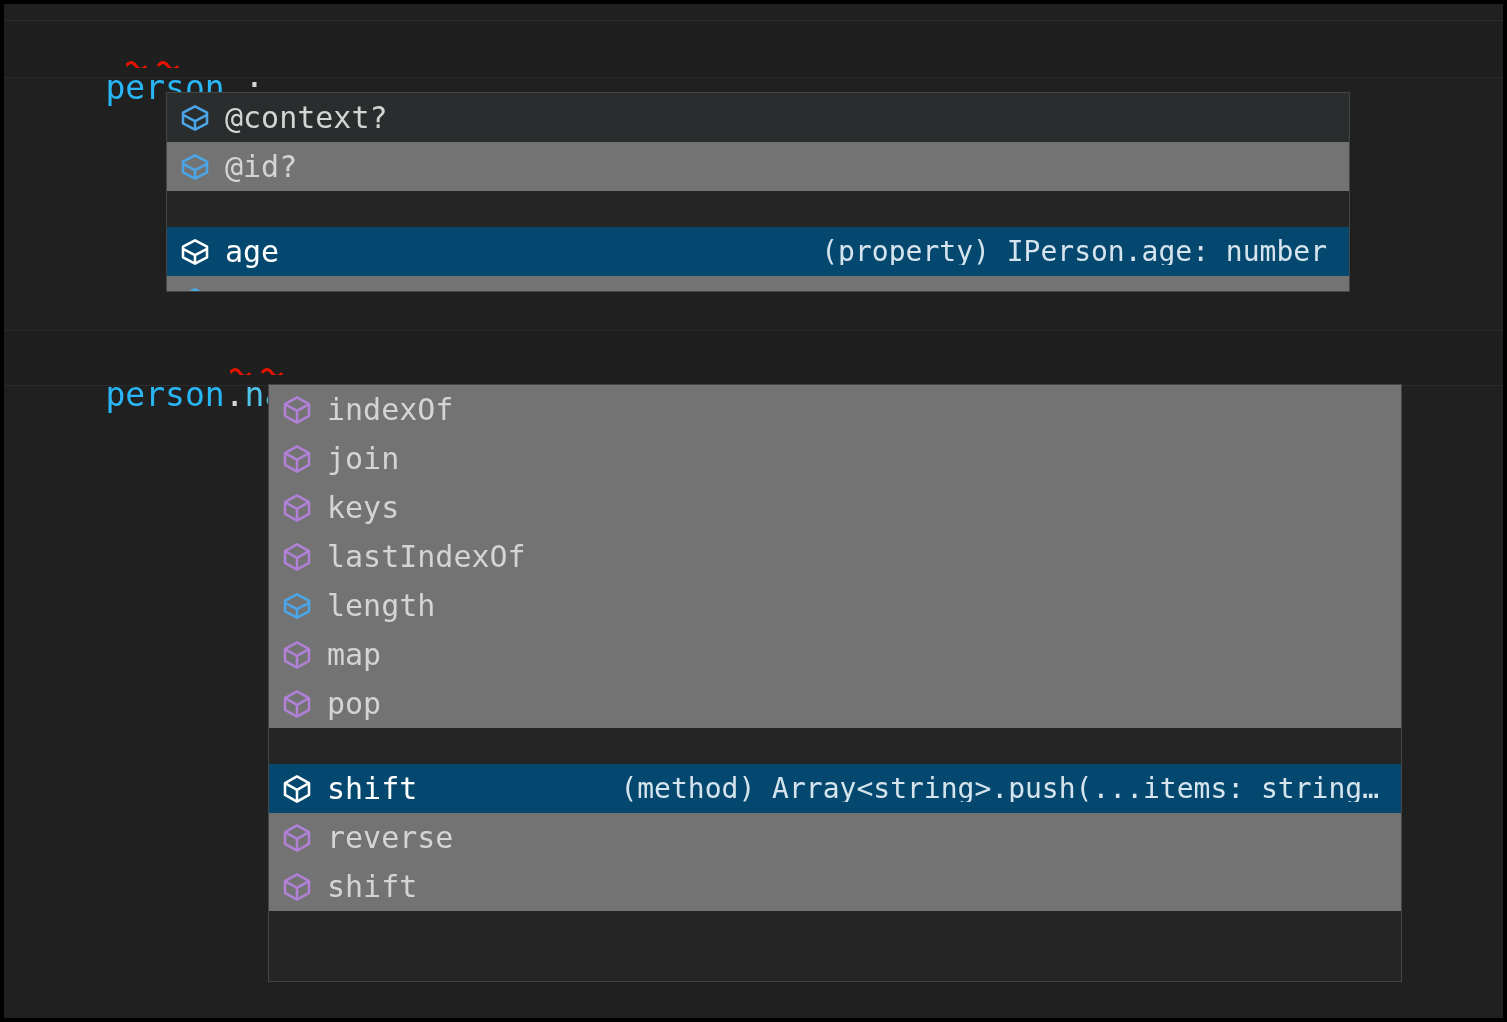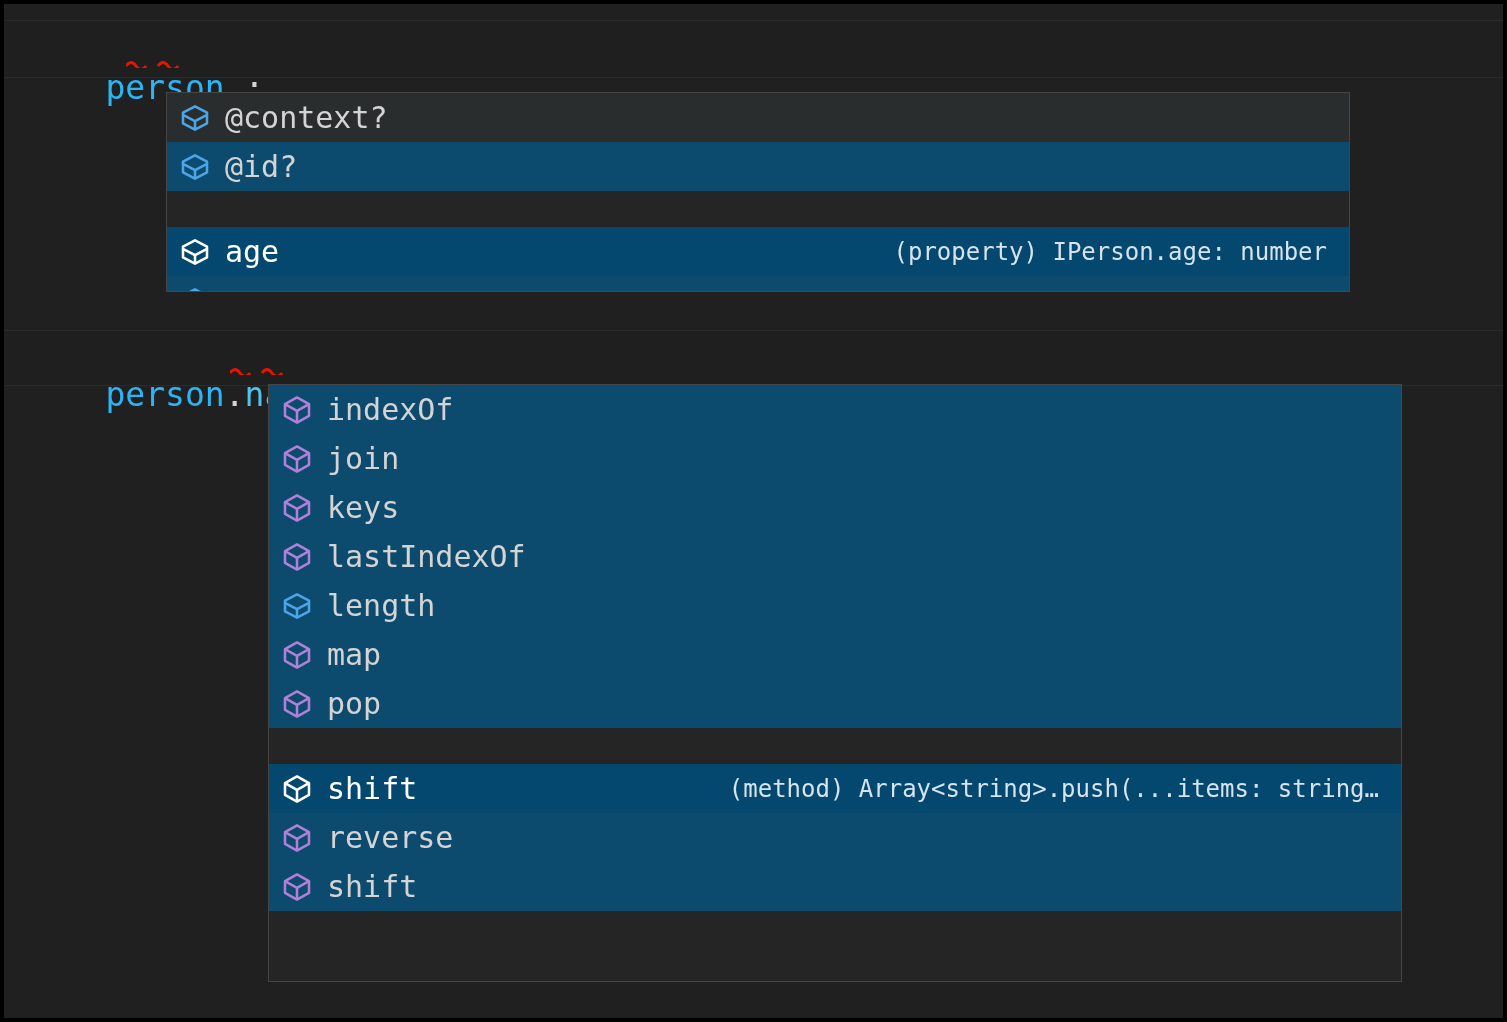--- a/index.html
+++ b/index.html
@@ -71,21 +71,21 @@
     overflow: hidden;
     z-index: 20;
   }
   .suggest-row {
     position: relative;
     display: flex;
     align-items: center;
     height: 49px;
     box-sizing: border-box;
     padding-left: 12px;
-    background: #0c4a6e;
+    background: #737373;
   }
   .suggest-row.first { background: #2a2d2e; }
   .suggest-row.selected { background: #04486f; margin-top: 36px; }
 
   .icon-cube {
     flex: 0 0 auto;
     width: 32px;
     height: 32px;
     margin-right: 14px;
     display: block;
@@ -100,21 +100,21 @@
     letter-spacing: 0px;
   }
   .suggest-row.selected .row-label { color: #ffffff; }
 
   .row-detail {
     position: absolute;
     right: 22px;
     top: 50%;
     transform: translateY(-50%);
     font-family: "DejaVu Sans Mono", "Liberation Mono", monospace;
-    font-size: 24px;
+    font-size: 28px;
     line-height: 26px;
     color: #d6e4ee;
     white-space: pre;
     overflow: hidden;
     text-overflow: clip;
   }
 
   
   #suggest-properties {
     left: 162px;

